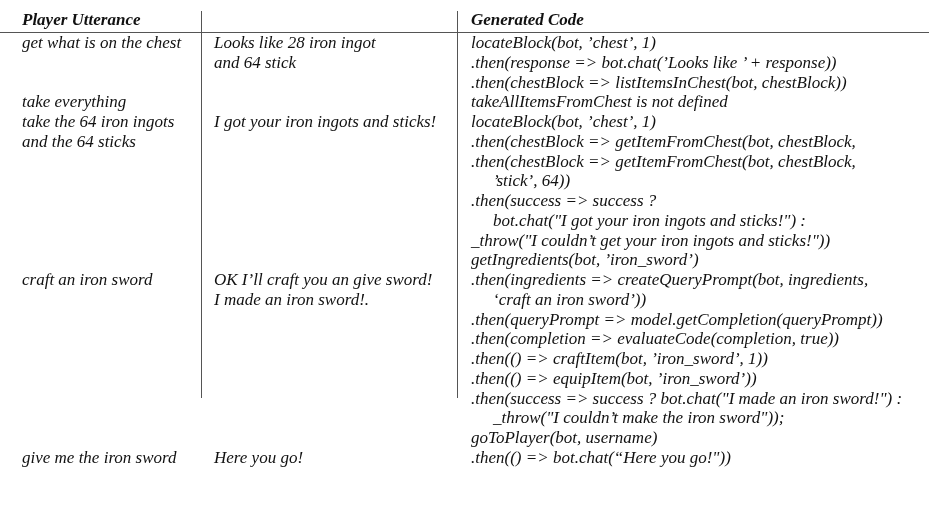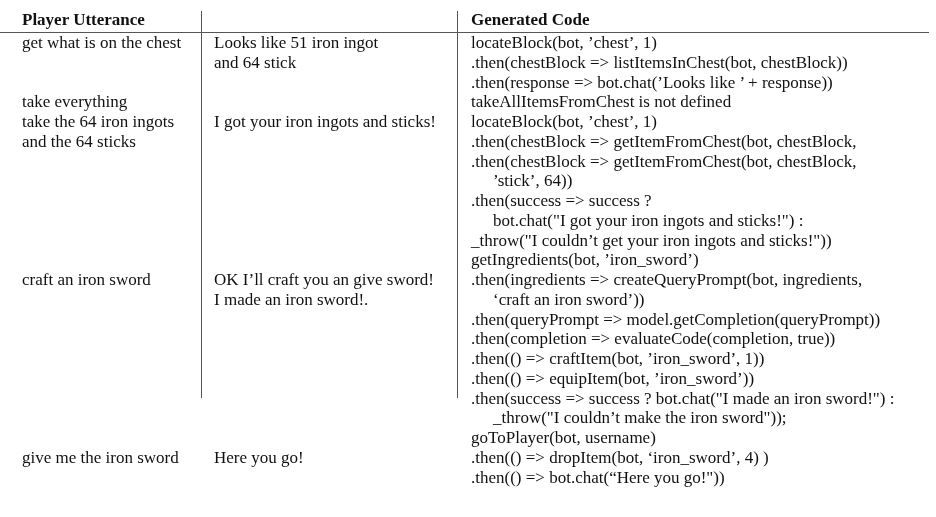--- a/index.html
+++ b/index.html
@@ -15,20 +15,21 @@
       font-family: "Liberation Serif", "DejaVu Serif", serif;
       color: #111111;
       font-size: 17px;
     }
     .table {
       position: absolute;
       left: 0;
       top: 0;
       width: 936px;
       height: 404px;
+      font-style: italic;
     }
     .vline {
       position: absolute;
       top: 11px;
       bottom: 6px;
       width: 1px;
       background: #555555;
     }
     .hline {
       position: absolute;
@@ -91,21 +92,21 @@
       <div class="line"></div>
       <div class="line"></div>
       <div class="line"></div>
       <div class="line"></div>
       <div class="line"></div>
       <div class="line">give me the iron sword</div>
       <div class="line"></div>
       <div class="line"></div>
     </div>
   <div class="col col-npc" id="col-npc">
-      <div class="line">Looks like 51 iron ingot</div>
+      <div class="line">Looks like 28 iron ingot</div>
       <div class="line">and 64 stick</div>
       <div class="line"></div>
       <div class="line"></div>
       <div class="line">I got your iron ingots and sticks!</div>
       <div class="line"></div>
       <div class="line"></div>
       <div class="line"></div>
       <div class="line"></div>
       <div class="line"></div>
       <div class="line"></div>
@@ -118,36 +119,35 @@
       <div class="line"></div>
       <div class="line"></div>
       <div class="line"></div>
       <div class="line"></div>
       <div class="line">Here you go!</div>
       <div class="line"></div>
       <div class="line"></div>
     </div>
   <div class="col col-code" id="col-code">
       <div class="line">locateBlock(bot, ’chest’, 1)</div>
+      <div class="line">.then(response =&gt; bot.chat(’Looks like ’ + response))</div>
       <div class="line">.then(chestBlock =&gt; listItemsInChest(bot, chestBlock))</div>
-      <div class="line">.then(response =&gt; bot.chat(’Looks like ’ + response))</div>
       <div class="line">takeAllItemsFromChest is not defined</div>
       <div class="line">locateBlock(bot, ’chest’, 1)</div>
       <div class="line">.then(chestBlock =&gt; getItemFromChest(bot, chestBlock,</div>
       <div class="line">.then(chestBlock =&gt; getItemFromChest(bot, chestBlock,</div>
       <div class="line indent">’stick’, 64))</div>
       <div class="line">.then(success =&gt; success ?</div>
       <div class="line indent">bot.chat("I got your iron ingots and sticks!") :</div>
       <div class="line">_throw("I couldn’t get your iron ingots and sticks!"))</div>
       <div class="line">getIngredients(bot, ’iron_sword’)</div>
       <div class="line">.then(ingredients =&gt; createQueryPrompt(bot, ingredients,</div>
       <div class="line indent">‘craft an iron sword’))</div>
       <div class="line">.then(queryPrompt =&gt; model.getCompletion(queryPrompt))</div>
       <div class="line">.then(completion =&gt; evaluateCode(completion, true))</div>
       <div class="line">.then(() =&gt; craftItem(bot, ’iron_sword’, 1))</div>
       <div class="line">.then(() =&gt; equipItem(bot, ’iron_sword’))</div>
       <div class="line">.then(success =&gt; success ? bot.chat("I made an iron sword!") :</div>
       <div class="line indent">_throw("I couldn’t make the iron sword"));</div>
       <div class="line">goToPlayer(bot, username)</div>
-      <div class="line">.then(() =&gt; dropItem(bot, ‘iron_sword’, 4) )</div>
       <div class="line">.then(() =&gt; bot.chat(“Here you go!"))</div>
     </div>
 </div>
 
 </body></html>

